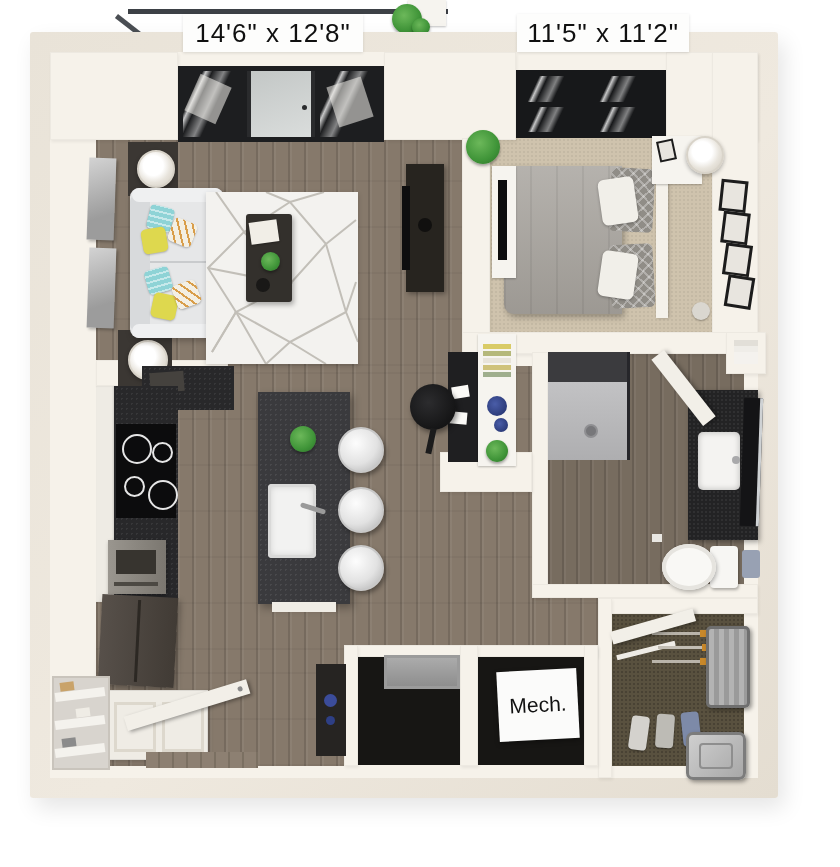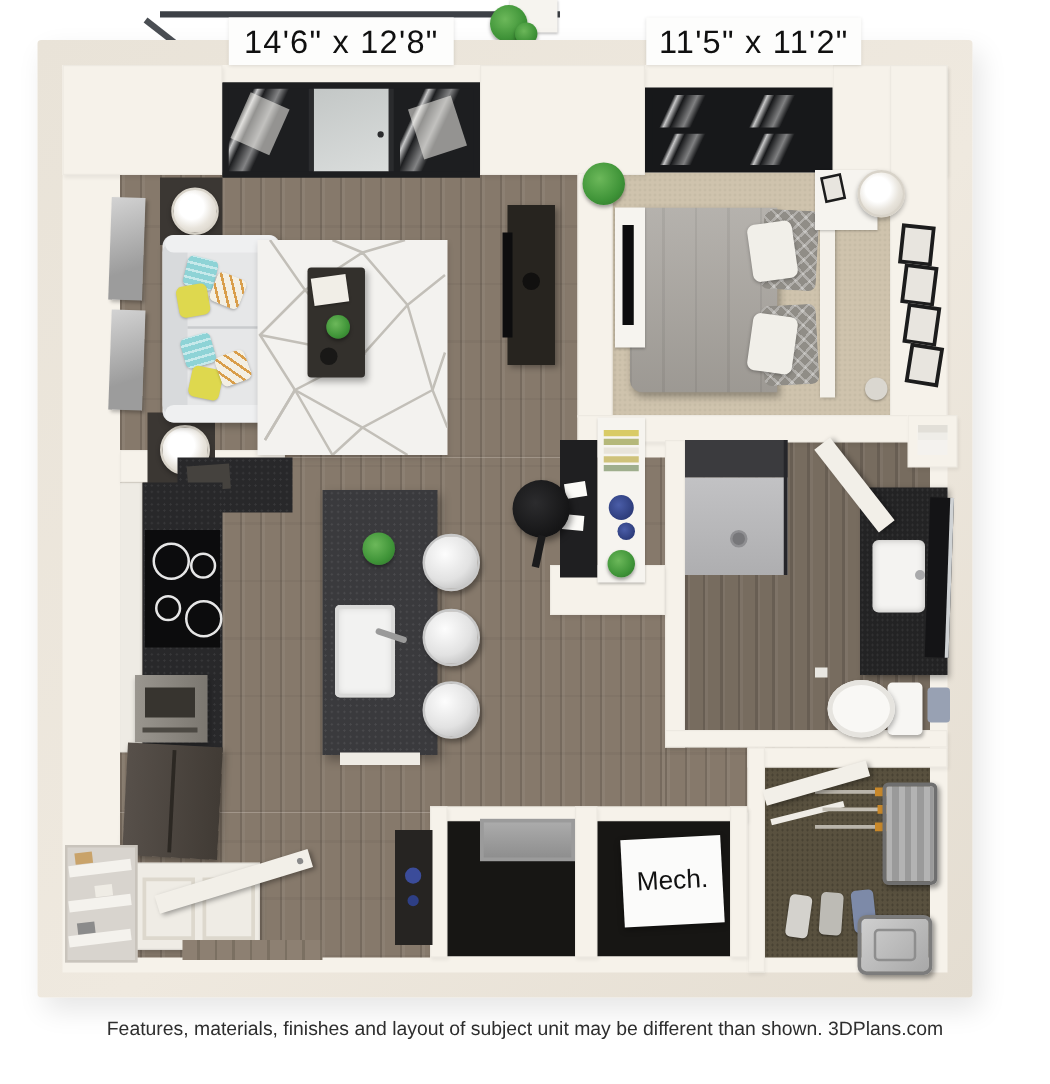--- a/index.html
+++ b/index.html
@@ -292,14 +292,13 @@
   <div class="abs shirt" style="left:682px;top:712px;background:#7d8aa8;transform:rotate(-6deg);"></div>
 
   <div class="abs" style="left:706px;top:626px;width:38px;height:76px;background:repeating-linear-gradient(90deg,#b3b3b3 0 5px,#9a9a9a 5px 10px);border:3px solid #6f6f6f;border-radius:5px;box-shadow:2px 2px 4px rgba(0,0,0,.4);"></div>
   <div class="abs" style="left:686px;top:732px;width:54px;height:42px;background:linear-gradient(135deg,#cfcfcf,#a8a8a8);border:3px solid #7c7c7c;border-radius:7px;box-shadow:2px 2px 4px rgba(0,0,0,.4);">
     <div class="abs" style="left:10px;top:8px;width:30px;height:22px;border:2px solid #8e8e8e;border-radius:4px;"></div>
   </div>
 
 </div>
 
 <div class="abs disclaimer">
-  <div>Features, materials, finishes and layout of subject unit may be different than shown. 3DPlans.com</div>
 </div>
 
 </body></html>

